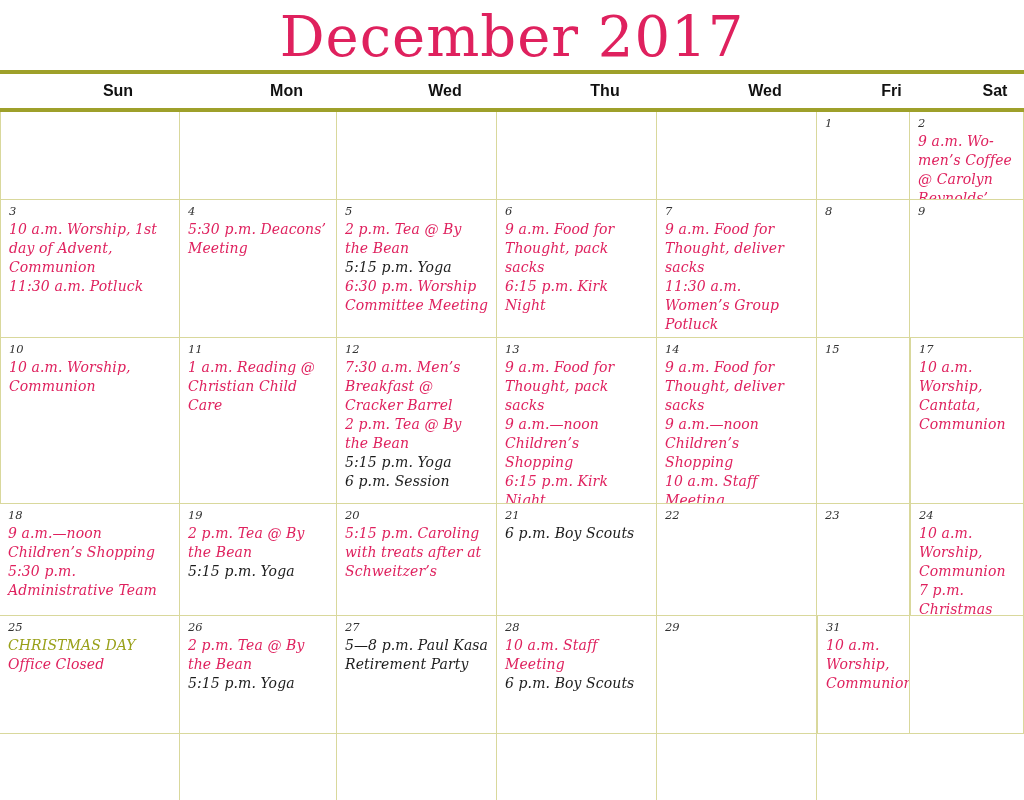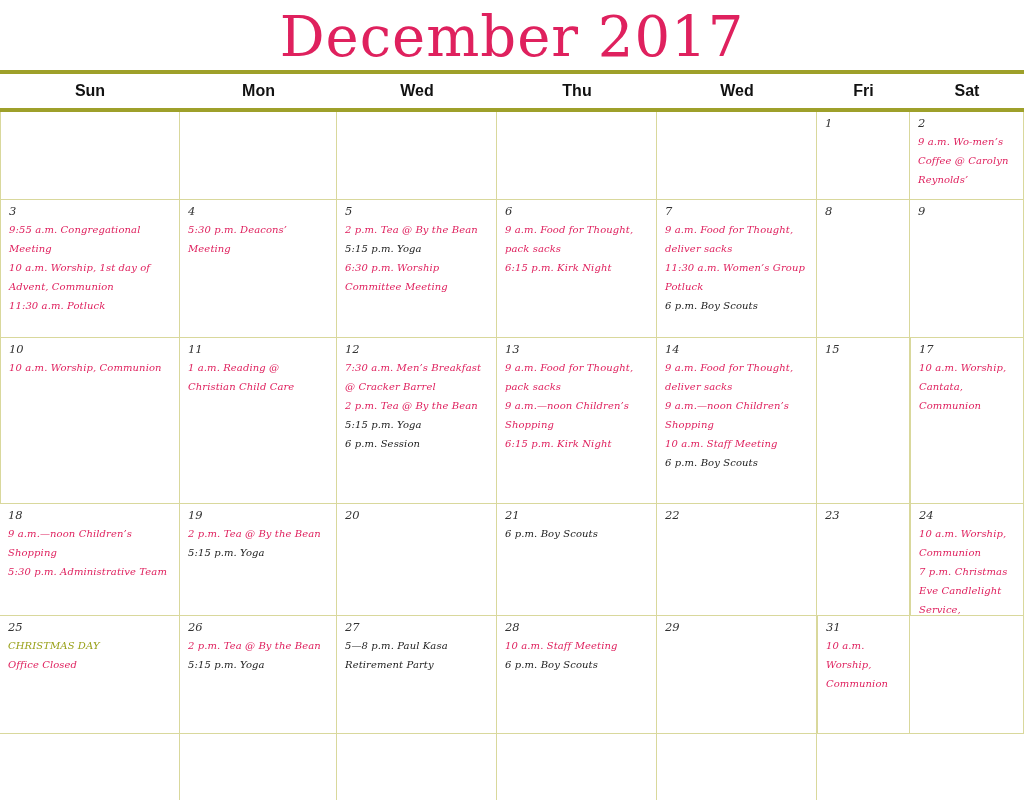--- a/index.html
+++ b/index.html
@@ -30,20 +30,21 @@
     height: 4px;
     background: var(--olive);
     width: 1024px;
   }
 
   .weekday-row {
     display: grid;
     grid-template-columns: 180px 157px 160px 160px 160px 93px 114px;
     height: 34px;
     background: #ffffff;
+    padding-left: 28px;
   }
   .weekday {
     font-family: "Liberation Sans", sans-serif;
     font-weight: bold;
     font-size: 16px;
     color: #111111;
     text-align: center;
     line-height: 34px;
   }
 
@@ -66,21 +67,21 @@
     font-family: "DejaVu Serif", serif;
     font-style: italic;
     font-size: 11.5px;
     color: #333333;
     line-height: 14px;
     margin-bottom: 2px;
   }
   .event {
     font-family: "DejaVu Serif", serif;
     font-style: italic;
-    font-size: 10px;
+    font-size: 14px;
     line-height: 19px;
     letter-spacing: 0.1px;
   }
   .ev-pink  { color: var(--pink); }
   .ev-black { color: var(--black); }
   .ev-olive { color: var(--olive-text); }
 </style>
 </head>
 <body>
 
@@ -105,21 +106,20 @@
       <div class="cell"></div>
       <div class="cell">
         <div class="day-number">1</div>
       </div>
       <div class="cell">
         <div class="day-number">2</div>
         <div class="event ev-pink">9 a.m. Wo-men’s Coffee @ Carolyn Reynolds’</div>
       </div>
       <div class="cell first-col">
         <div class="day-number">3</div>
-        <div class="event ev-pink">9:55 a.m. Congregational Meeting</div>
         <div class="event ev-pink">10 a.m. Worship, 1st day of Advent, Communion</div>
         <div class="event ev-pink">11:30 a.m. Potluck</div>
       </div>
       <div class="cell">
         <div class="day-number">4</div>
         <div class="event ev-pink">5:30 p.m. Deacons’ Meeting</div>
       </div>
       <div class="cell">
         <div class="day-number">5</div>
         <div class="event ev-pink">2 p.m. Tea @ By the Bean</div>
@@ -183,20 +183,21 @@
         <div class="event ev-pink">9 a.m.—noon Children’s Shopping</div>
         <div class="event ev-pink">5:30 p.m. Administrative Team</div>
       </div>
       <div class="cell">
         <div class="day-number">19</div>
         <div class="event ev-pink">2 p.m. Tea @ By the Bean</div>
         <div class="event ev-black">5:15 p.m. Yoga</div>
       </div>
       <div class="cell">
         <div class="day-number">20</div>
+        <div class="event ev-pink">5:15 p.m. Caroling with treats after at Schweitzer’s</div>
       </div>
       <div class="cell">
         <div class="day-number">21</div>
         <div class="event ev-black">6 p.m. Boy Scouts</div>
       </div>
       <div class="cell">
         <div class="day-number">22</div>
       </div>
       <div class="cell">
         <div class="day-number">23</div>

